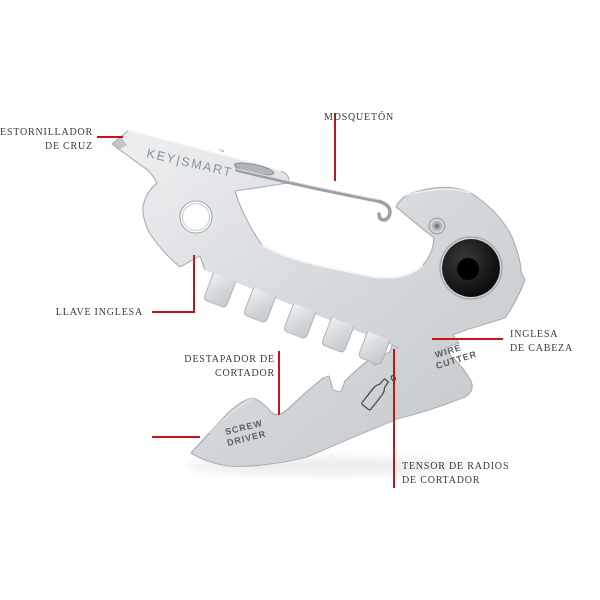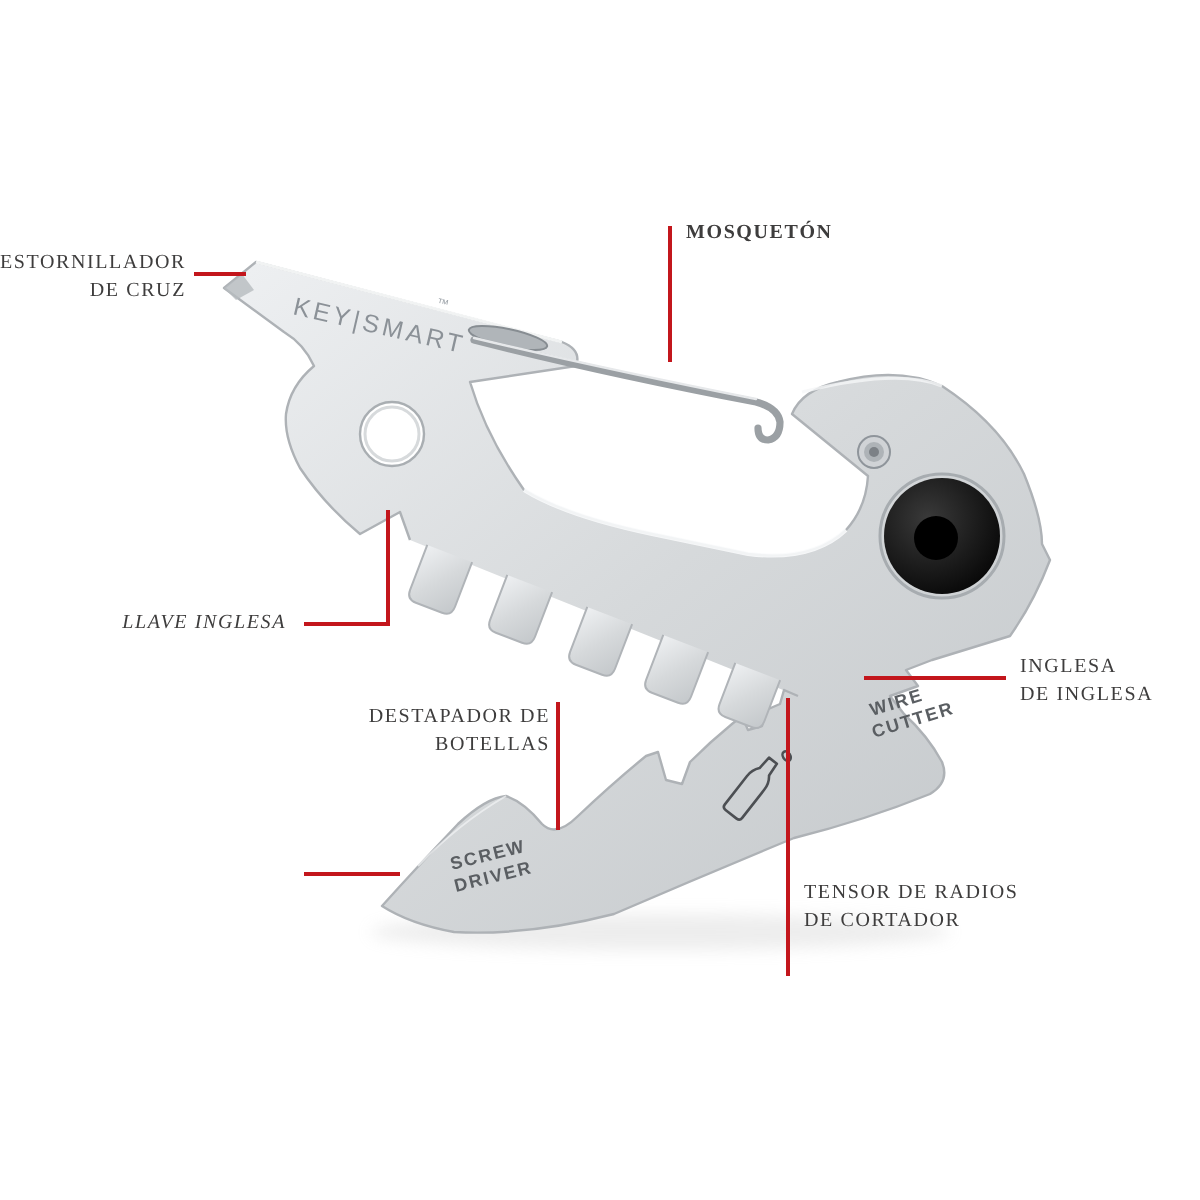--- a/index.html
+++ b/index.html
@@ -16,32 +16,32 @@
   .tool-svg{position:absolute;left:0;top:0;}
   .label{
     position:absolute;font-size:10px;letter-spacing:0.8px;line-height:14px;
     color:var(--label-text);white-space:nowrap;
   }
   .label.r{text-align:right;}
   .line{position:absolute;background:var(--leader-line);}
   
   .lbl-phillips{right:507px;top:125px;}
   .ln-phillips{left:97px;top:136px;width:26px;height:2px;}
-  .lbl-carabiner{left:343px;top:110px;font-weight:bold;}
+  .lbl-carabiner{left:324px;top:110px;}
   .ln-carabiner{left:334px;top:113px;width:2px;height:68px;}
-  .lbl-wrench{right:457px;top:305px;font-style:italic;}
+  .lbl-wrench{right:457px;top:305px;}
   .ln-wrench-h{left:152px;top:311px;width:43px;height:2px;}
   .ln-wrench-v{left:193px;top:255px;width:2px;height:58px;}
   .lbl-bottle{right:325px;top:352px;font-family:Liberation Serif, serif;}
   .ln-bottle{left:278px;top:351px;width:2px;height:64px;}
   .lbl-flathead{right:453px;top:423px;}
   .ln-flathead{left:152px;top:436px;width:48px;height:2px;}
   .lbl-cable{left:510px;top:327px;}
   .ln-cable{left:432px;top:338px;width:71px;height:2px;}
-  .lbl-spoke{left:402px;top:440px;}
+  .lbl-spoke{left:402px;top:459px;}
   .ln-spoke{left:393px;top:349px;width:2px;height:139px;}
 </style>
 </head>
 <body>
 
 <div class="stage">
 
   <svg class="tool-svg" width="600" height="600" viewBox="0 0 600 600">
     <defs>
       <linearGradient id="steel" x1="0" y1="0" x2="1" y2="1">
@@ -139,24 +139,24 @@
     <div>DE CRUZ</div>
   </div>
   <div class="label lbl-carabiner">
     <div>MOSQUETÓN</div>
   </div>
   <div class="label r lbl-wrench">
     <div>LLAVE INGLESA</div>
   </div>
   <div class="label r lbl-bottle">
     <div>DESTAPADOR DE</div>
-    <div>BOTELLAS</div>
+    <div>CORTADOR</div>
   </div>
   <div class="label lbl-cable">
     <div>INGLESA</div>
-    <div>DE INGLESA</div>
+    <div>DE CABEZA</div>
   </div>
   <div class="label lbl-spoke">
     <div>TENSOR DE RADIOS</div>
     <div>DE CORTADOR</div>
   </div>
 
 </div>
 
 </body></html>

